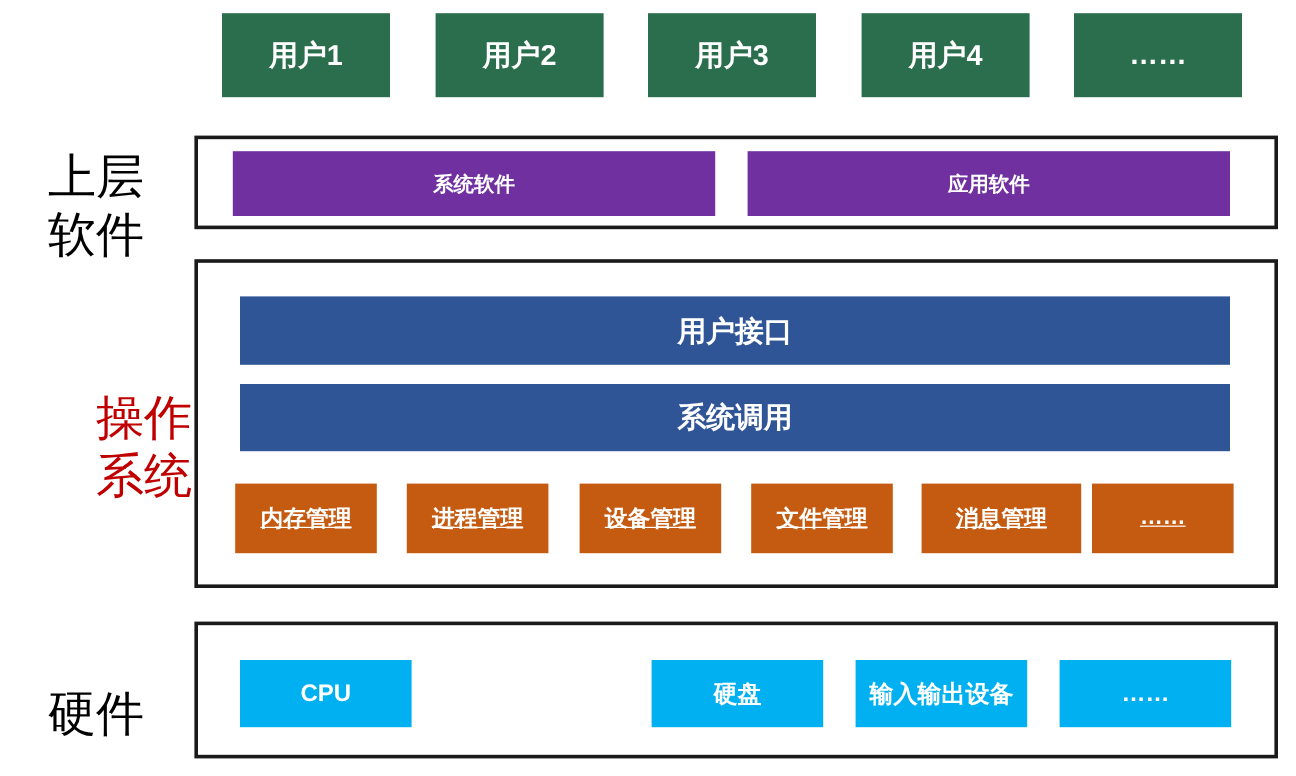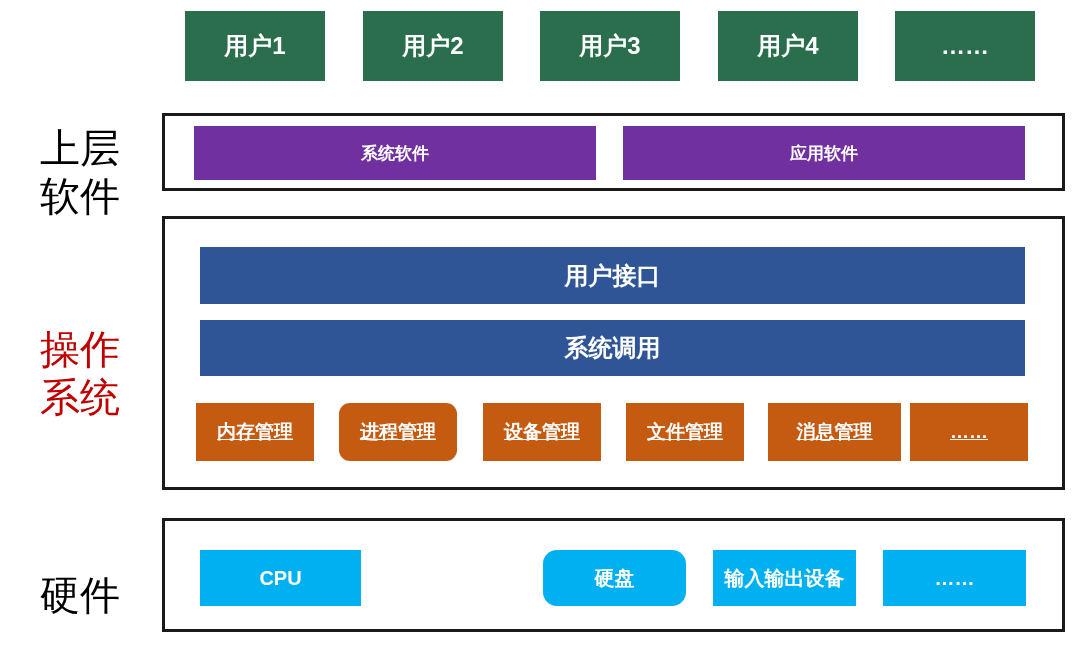--- a/index.html
+++ b/index.html
@@ -25,21 +25,21 @@
   .user-box{background:var(--green);font-size:24px;}
   .frame{border:3px solid var(--frameborder);background:#ffffff;}
   .purple-box{background:var(--purple);font-size:17px;}
   .blue-bar{background:var(--dkblue);font-size:24px;}
   .orange-box{background:var(--orange);font-size:19px;text-decoration:underline;}
   .ltblue-box{background:var(--ltblue);font-size:20px;}
   .side-label{
     display:flex;flex-direction:column;align-items:center;justify-content:center;
     font-size:40px;font-weight:normal;color:#000000;line-height:1.2;text-align:center;margin-top:20px;
   }
-  .side-label.red{color:var(--redlabel);}
+  .side-label.red{color:var(--redlabel);align-items:flex-end;}
 </style>
 </head>
 <body>
 
 <div class="canvas">
 
   <div class="abs box user-box" style="left:185px;top:11px;width:140px;height:70px;">用户1</div>
   <div class="abs box user-box" style="left:363px;top:11px;width:140px;height:70px;">用户2</div>
   <div class="abs box user-box" style="left:540px;top:11px;width:140px;height:70px;">用户3</div>
   <div class="abs box user-box" style="left:718px;top:11px;width:140px;height:70px;">用户4</div>
@@ -58,31 +58,31 @@
   <div class="abs side-label red" style="left:0px;top:216px;width:160px;height:274px;">
     <span>操作</span>
     <span>系统</span>
   </div>
 
   <div class="abs frame" style="left:162px;top:216px;width:903px;height:274px;">
     <div class="abs box blue-bar" style="left:35px;top:28px;width:825px;height:57px;">用户接口</div>
     <div class="abs box blue-bar" style="left:35px;top:101px;width:825px;height:56px;">系统调用</div>
 
     <div class="abs box orange-box" style="left:31px;top:184px;width:118px;height:58px;">内存管理</div>
-    <div class="abs box orange-box" style="left:174px;top:184px;width:118px;height:58px;border-radius:11px;">进程管理</div>
+    <div class="abs box orange-box" style="left:174px;top:184px;width:118px;height:58px;">进程管理</div>
     <div class="abs box orange-box" style="left:318px;top:184px;width:118px;height:58px;">设备管理</div>
     <div class="abs box orange-box" style="left:461px;top:184px;width:118px;height:58px;">文件管理</div>
     <div class="abs box orange-box" style="left:603px;top:184px;width:133px;height:58px;">消息管理</div>
     <div class="abs box orange-box" style="left:745px;top:184px;width:118px;height:58px;">……</div>
   </div>
 
   <div class="abs side-label" style="left:0px;top:518px;width:160px;height:114px;">
     <span>硬件</span>
   </div>
 
   <div class="abs frame" style="left:162px;top:518px;width:903px;height:114px;">
-    <div class="abs box ltblue-box" style="left:35px;top:29px;width:161px;height:56px;">CPU</div>
-    <div class="abs box ltblue-box" style="left:378px;top:29px;width:143px;height:56px;border-radius:14px;">硬盘</div>
+    <div class="abs box ltblue-box" style="left:35px;top:29px;width:143px;height:56px;">CPU</div>
+    <div class="abs box ltblue-box" style="left:378px;top:29px;width:143px;height:56px;">硬盘</div>
     <div class="abs box ltblue-box" style="left:548px;top:29px;width:143px;height:56px;">输入输出设备</div>
     <div class="abs box ltblue-box" style="left:718px;top:29px;width:143px;height:56px;">……</div>
   </div>
 
 </div>
 
 </body></html>

